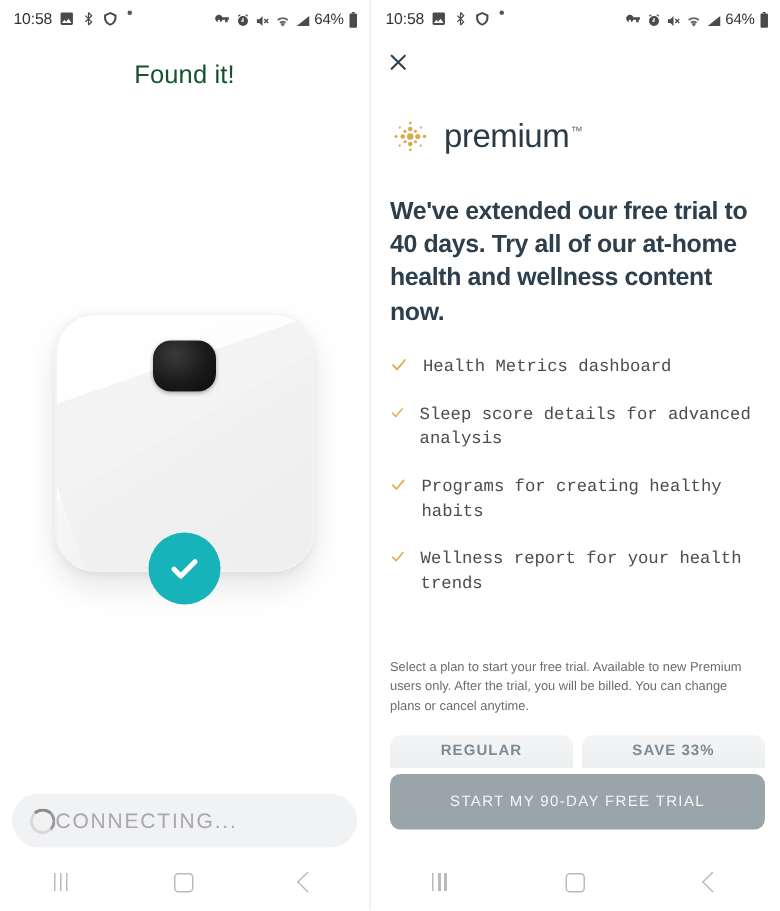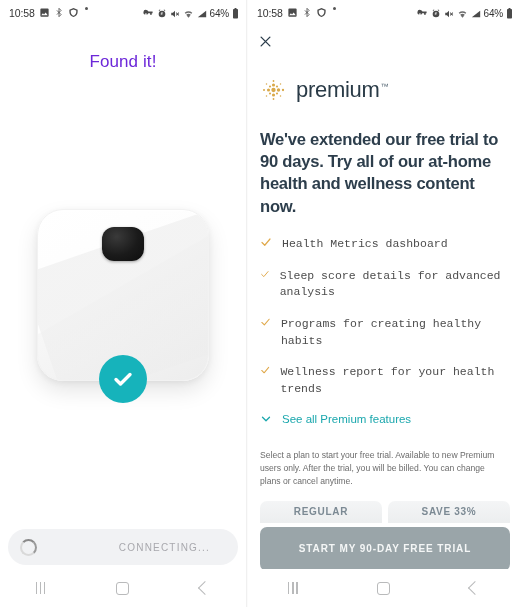--- a/index.html
+++ b/index.html
@@ -70,22 +70,22 @@
     width: 3px; height: 3px;
     border-radius: 50%;
     background: #555;
     margin-left: 2px;
   }
 
   
   .found-title {
     text-align: center;
     font-size: 17px;
-    color: #6d28d9;
-    margin-top: 26px;
+    color: #14532d;
+    margin-top: 14px;
     letter-spacing: 0.1px;
   }
   .device-area {
     position: absolute;
     top: 175px;
     left: 0;
     width: 246px;
     height: 240px;
     display: flex;
     align-items: center;
@@ -166,26 +166,25 @@
     height: 17px;
     border-radius: 50%;
     border: 2px solid #d9d9d9;
     border-top-color: #8a8a8a;
     border-right-color: #9a9a9a;
     box-sizing: border-box;
     flex: 0 0 auto;
   }
   .connect-label {
     flex: 1;
-    text-align: right;
-    font-size: 10px;
+    text-align: left;
+    font-size: 14px;
     letter-spacing: 1.2px;
     color: #a8a8ad;
     margin-right: 16px;
-    margin-left: 8px;
   }
 
   
   .close-row {
     padding: 8px 0 0 10px;
   }
   .brand-row {
     display: flex;
     align-items: center;
     gap: 9px;
@@ -255,28 +254,28 @@
     display: flex;
     align-items: center;
     justify-content: center;
     font-size: 10px;
     font-weight: bold;
     letter-spacing: 0.7px;
     color: #7c8a94;
   }
   .cta {
     margin: 4px 10px 0 12px;
-    height: 44px;
+    height: 37px;
     border-radius: 7px;
     background: #9aa5a9;
     display: flex;
     align-items: center;
     justify-content: center;
     font-size: 10px;
-    font-weight: bold;
+    font-weight: normal;
     letter-spacing: 0.9px;
     color: #f4f6f6;
   }
 
   
   .navbar {
     position: absolute;
     bottom: 0;
     left: 0;
     right: 0;
@@ -452,21 +451,21 @@
         <circle cx="27" cy="4" r="1.8"></circle>
         <circle cx="27" cy="40" r="1.8"></circle>
         <circle cx="13" cy="10" r="1.5"></circle>
         <circle cx="41" cy="10" r="1.5"></circle>
         <circle cx="13" cy="34" r="1.5"></circle>
         <circle cx="41" cy="34" r="1.5"></circle>
       </svg>
       <span class="brand-name"><span>premium</span><span class="brand-tm">™</span></span>
     </div>
 
-    <div class="headline">We've extended our free trial to 90 days. Try all of our at-home health and wellness content now.</div>
+    <div class="headline">We've extended our free trial to 40 days. Try all of our at-home health and wellness content now.</div>
 
     <div class="features">
 
       <div class="feature">
         <svg width="12" height="12" viewBox="0 0 24 24" fill="none" stroke="#e0a94b" stroke-width="2.4" stroke-linecap="round" stroke-linejoin="round">
             <path d="M4 13l5.5 5.5L20 6"></path>
           </svg>
         <div class="feature-label">Health Metrics dashboard</div>
       </div>
 
@@ -484,26 +483,20 @@
         <div class="feature-label">Programs for creating healthy habits</div>
       </div>
 
       <div class="feature">
         <svg width="12" height="12" viewBox="0 0 24 24" fill="none" stroke="#e0a94b" stroke-width="2.4" stroke-linecap="round" stroke-linejoin="round">
             <path d="M4 13l5.5 5.5L20 6"></path>
           </svg>
         <div class="feature-label">Wellness report for your health trends</div>
       </div>
 
-      <div class="see-all">
-        <svg width="12" height="12" viewBox="0 0 24 24" fill="none" stroke="#1aa7ad" stroke-width="2.6" stroke-linecap="round" stroke-linejoin="round">
-            <path d="M5 8.5l7 7 7-7"></path>
-          </svg>
-        <span class="see-all-label">See all Premium features</span>
-      </div>
     </div>
 
     <div class="finelabel">Select a plan to start your free trial. Available to new Premium users only. After the trial, you will be billed. You can change plans or cancel anytime.</div>
 
     <div class="plan-tabs">
       <div class="plan-tab">REGULAR</div>
       <div class="plan-tab">SAVE 33%</div>
     </div>
 
     <div class="cta">START MY 90-DAY FREE TRIAL</div>

